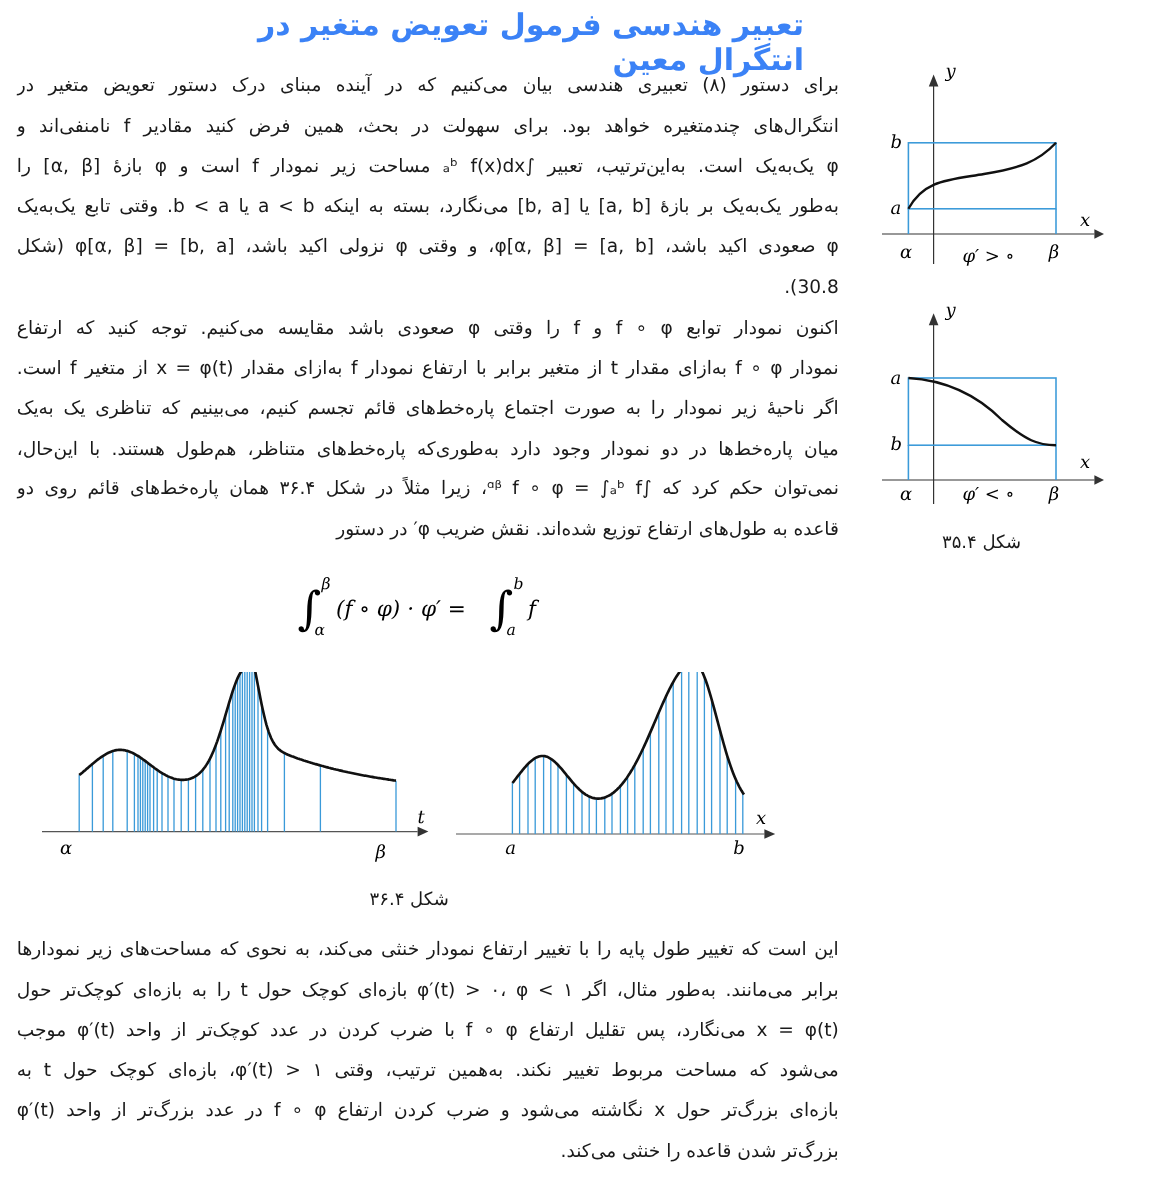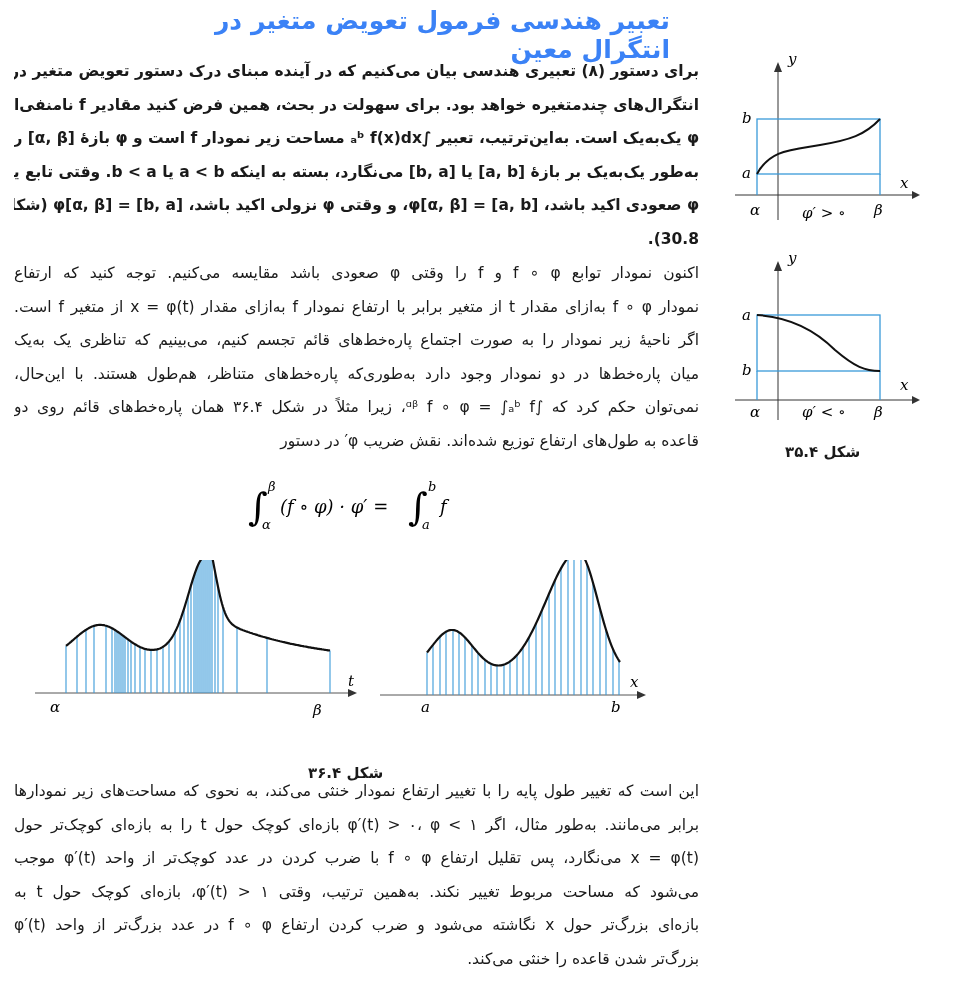--- a/index.html
+++ b/index.html
@@ -4,30 +4,30 @@
 <style>
   html, body { margin:0; padding:0; background:#ffffff; }
   body { width:960px; height:981px; position:relative; overflow:hidden;
          font-family:"DejaVu Sans", sans-serif; color:#1a1a1a; }
   .title { position:absolute; top:6px; left:190px; width:480px; text-align:right;
            direction:rtl; color:#3b82f6; font-size:25px; font-weight:bold; }
   .para { position:absolute; direction:rtl; text-align:justify; font-size:15.5px;
           line-height:33.5px; width:685px; left:14px; }
   .para span.line { display:block; white-space:nowrap; overflow:hidden; text-align:justify; text-align-last:justify; }
   .para span.line.last { text-align-last:right; }
-  .caption { position:absolute; direction:rtl; font-weight:bold; font-size:15px; }
+  .caption { position:absolute; direction:rtl; font-weight:normal; font-size:15px; }
   .equation { position:absolute; top:475px; left:240px; width:240px; height:60px; }
   svg text { font-family:"DejaVu Serif", serif; font-style:italic; }
 </style>
 </head>
 <body>
 
 <div class="title">تعبیر هندسی فرمول تعویض متغیر در انتگرال معین</div>
 
-<div class="para" id="p1" style="top:55px;font-weight:bold;">
+<div class="para" id="p1" style="top:55px;">
     <span class="line">برای دستور (۸) تعبیری هندسی بیان می‌کنیم که در آینده مبنای درک دستور تعویض متغیر در</span>
     <span class="line">انتگرال‌های چندمتغیره خواهد بود. برای سهولت در بحث، همین فرض کنید مقادیر f نامنفی‌اند و</span>
     <span class="line">φ یک‌به‌یک است. به‌این‌ترتیب، تعبیر ∫ₐᵇ f(x)dx مساحت زیر نمودار f است و φ بازهٔ [α, β] را</span>
     <span class="line">به‌طور یک‌به‌یک بر بازهٔ [a, b] یا [b, a] می‌نگارد، بسته به اینکه a &lt; b یا b &lt; a. وقتی تابع یک‌به‌یک</span>
     <span class="line">φ صعودی اکید باشد، φ[α, β] = [a, b]، و وقتی φ نزولی اکید باشد، φ[α, β] = [b, a] (شکل</span>
     <span class="line last">30.8).</span>
   </div>
 <div class="para" id="p2" style="top:257px;">
     <span class="line">اکنون نمودار توابع f ∘ φ و f را وقتی φ صعودی باشد مقایسه می‌کنیم. توجه کنید که ارتفاع</span>
     <span class="line">نمودار f ∘ φ به‌ازای مقدار t از متغیر برابر با ارتفاع نمودار f به‌ازای مقدار x = φ(t) از متغیر f است.</span>
@@ -180,13 +180,13 @@
       <line x1="225" x2="225" y1="135" y2="48.65705556005241" stroke="#3a9ad9" stroke-width="1.1"></line>
       <line x1="231" x2="231" y1="135" y2="69.75082873575076" stroke="#3a9ad9" stroke-width="1.1"></line>
       <line x1="238" x2="238" y1="135" y2="89.217799380401" stroke="#3a9ad9" stroke-width="1.1"></line>
       <line x1="244" x2="244" y1="135" y2="100.5881367775113" stroke="#3a9ad9" stroke-width="1.1"></line>
     </g>
   <path id="fig36R-curve" fill="none" stroke="#111" stroke-width="2.2" d="M52,92.5L53,91.3L54,90.0L55,88.7L56,87.4L57,86.1L58,84.9L59,83.6L60,82.4L61,81.1L62,79.9L63,78.8L64,77.7L65,76.6L66,75.6L67,74.7L68,73.9L69,73.1L70,72.4L71,71.7L72,71.2L73,70.8L74,70.4L75,70.2L76,70.0L77,70.0L78,70.0L79,70.1L80,70.4L81,70.7L82,71.1L83,71.7L84,72.3L85,73.0L86,73.7L87,74.6L88,75.5L89,76.5L90,77.5L91,78.6L92,79.7L93,80.8L94,82.0L95,83.2L96,84.4L97,85.7L98,86.9L99,88.1L100,89.3L101,90.5L102,91.7L103,92.9L104,94.0L105,95.1L106,96.1L107,97.1L108,98.1L109,99.0L110,99.9L111,100.7L112,101.4L113,102.1L114,102.7L115,103.3L116,103.8L117,104.2L118,104.6L119,104.9L120,105.1L121,105.3L122,105.4L123,105.5L124,105.5L125,105.4L126,105.3L127,105.1L128,104.9L129,104.5L130,104.2L131,103.7L132,103.2L133,102.7L134,102.1L135,101.4L136,100.7L137,99.9L138,99.0L139,98.1L140,97.1L141,96.1L142,95.0L143,93.9L144,92.6L145,91.4L146,90.0L147,88.7L148,87.2L149,85.7L150,84.2L151,82.5L152,80.9L153,79.1L154,77.4L155,75.5L156,73.6L157,71.7L158,69.7L159,67.7L160,65.6L161,63.5L162,61.4L163,59.2L164,57.0L165,54.7L166,52.4L167,50.1L168,47.8L169,45.5L170,43.2L171,40.8L172,38.5L173,36.1L174,33.8L175,31.5L176,29.2L177,26.9L178,24.7L179,22.5L180,20.3L181,18.1L182,16.1L183,14.0L184,12.1L185,10.2L186,8.4L187,6.6L188,4.9L189,3.3L190,1.8L191,0.4L192,-0.9L193,-2.1L194,-3.2L195,-4.2L196,-5.1L197,-5.8L198,-6.5L199,-7.0L200,-7.5L201,-7.8L202,-7.9L203,-8.0L204,-7.8L205,-7.4L206,-6.6L207,-5.5L208,-4.1L209,-2.5L210,-0.5L211,1.6L212,4.1L213,6.7L214,9.6L215,12.6L216,15.9L217,19.2L218,22.7L219,26.3L220,29.9L221,33.6L222,37.4L223,41.2L224,44.9L225,48.7L226,52.4L227,56.0L228,59.6L229,63.1L230,66.5L231,69.8L232,72.9L233,76.0L234,78.9L235,81.7L236,84.3L237,86.8L238,89.2L239,91.5L240,93.5L241,95.5L242,97.3L243,99.0L244,100.6L245,102.0"></path>
   <text x="255" y="127" font-size="15">x</text>
   <text x="46" y="152" font-size="15">a</text>
   <text x="236" y="152" font-size="15">b</text>
 </svg>
-<div class="caption" style="left:308px;top:740px;margin-top:24px;">شکل ۳۶.۴</div>
+<div class="caption" style="left:308px;top:740px;">شکل ۳۶.۴</div>
 
 </body></html>

